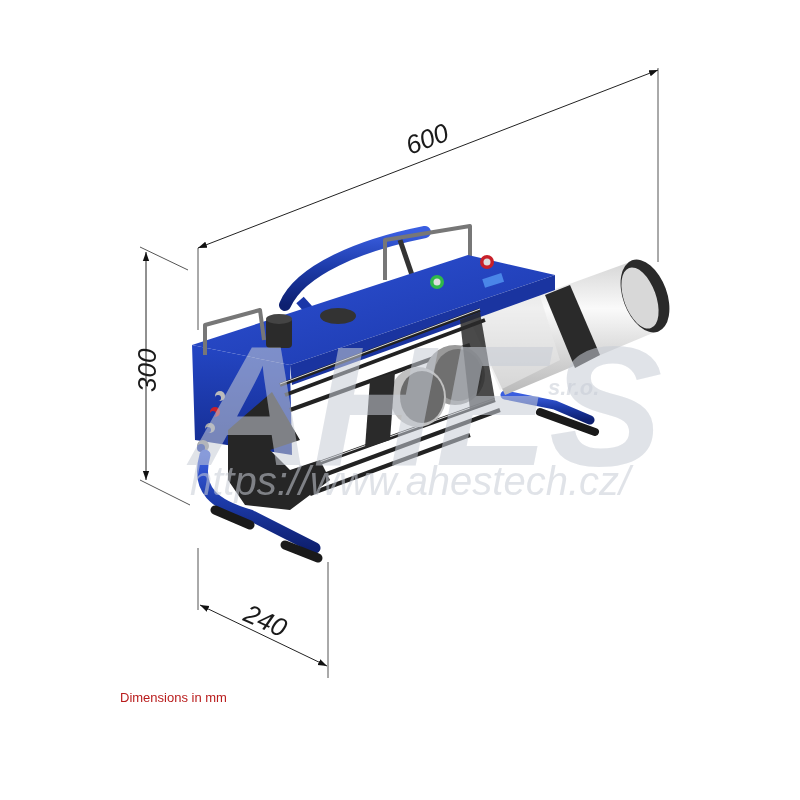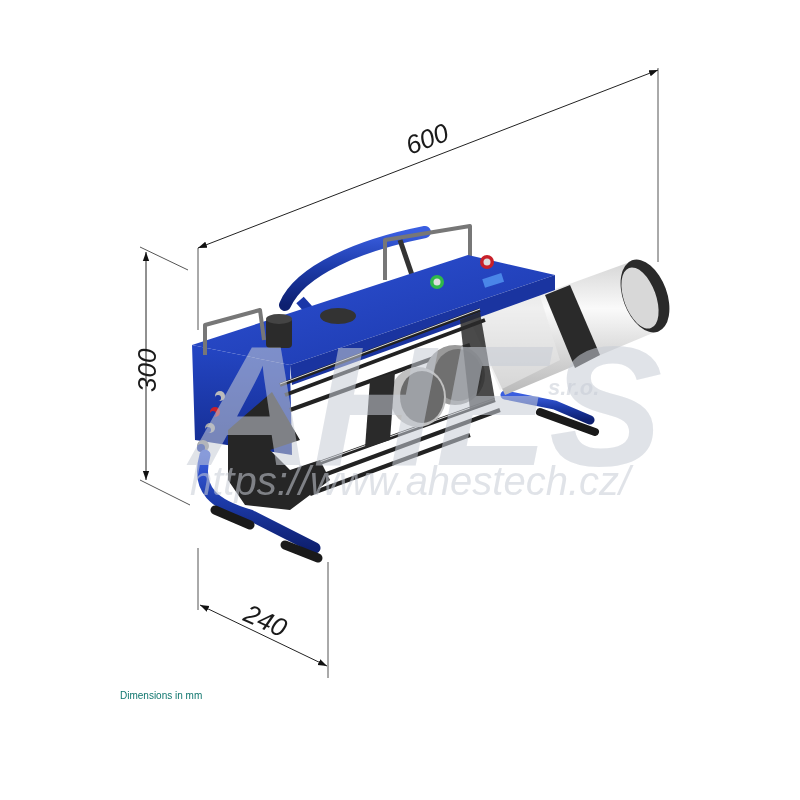--- a/index.html
+++ b/index.html
@@ -1,20 +1,20 @@
 <!DOCTYPE html>
 <html><head>
 <meta charset="utf-8">
 <style>
   html, body { margin: 0; padding: 0; background: #ffffff; }
   body { width: 800px; height: 800px; position: relative; overflow: hidden;
          font-family: "Liberation Sans", sans-serif; }
   #canvas { position: absolute; left: 0; top: 0; width: 800px; height: 800px; }
   .dim-label { font-family: "Liberation Sans", sans-serif; font-size: 26px; fill: #1a1a1a; font-style: italic; }
-  .caption { position: absolute; left: 120px; top: 690px; font-size: 10px; color: #0f766e; }
+  .caption { position: absolute; left: 120px; top: 690px; font-size: 13px; color: #b91c1c; }
   .watermark { font-family: "Liberation Sans", sans-serif; font-style: italic; fill: #c8cdd6; opacity: 0.55; }
 </style>
 </head>
 <body>
 
 <svg id="canvas" viewBox="0 0 800 800" xmlns="http://www.w3.org/2000/svg">
   <defs>
     <marker id="arr" viewBox="0 0 10 10" refX="10" refY="5" markerWidth="9" markerHeight="9" orient="auto-start-reverse">
       <path d="M0,1.5 L10,5 L0,8.5 z" fill="#111"></path>
     </marker>

